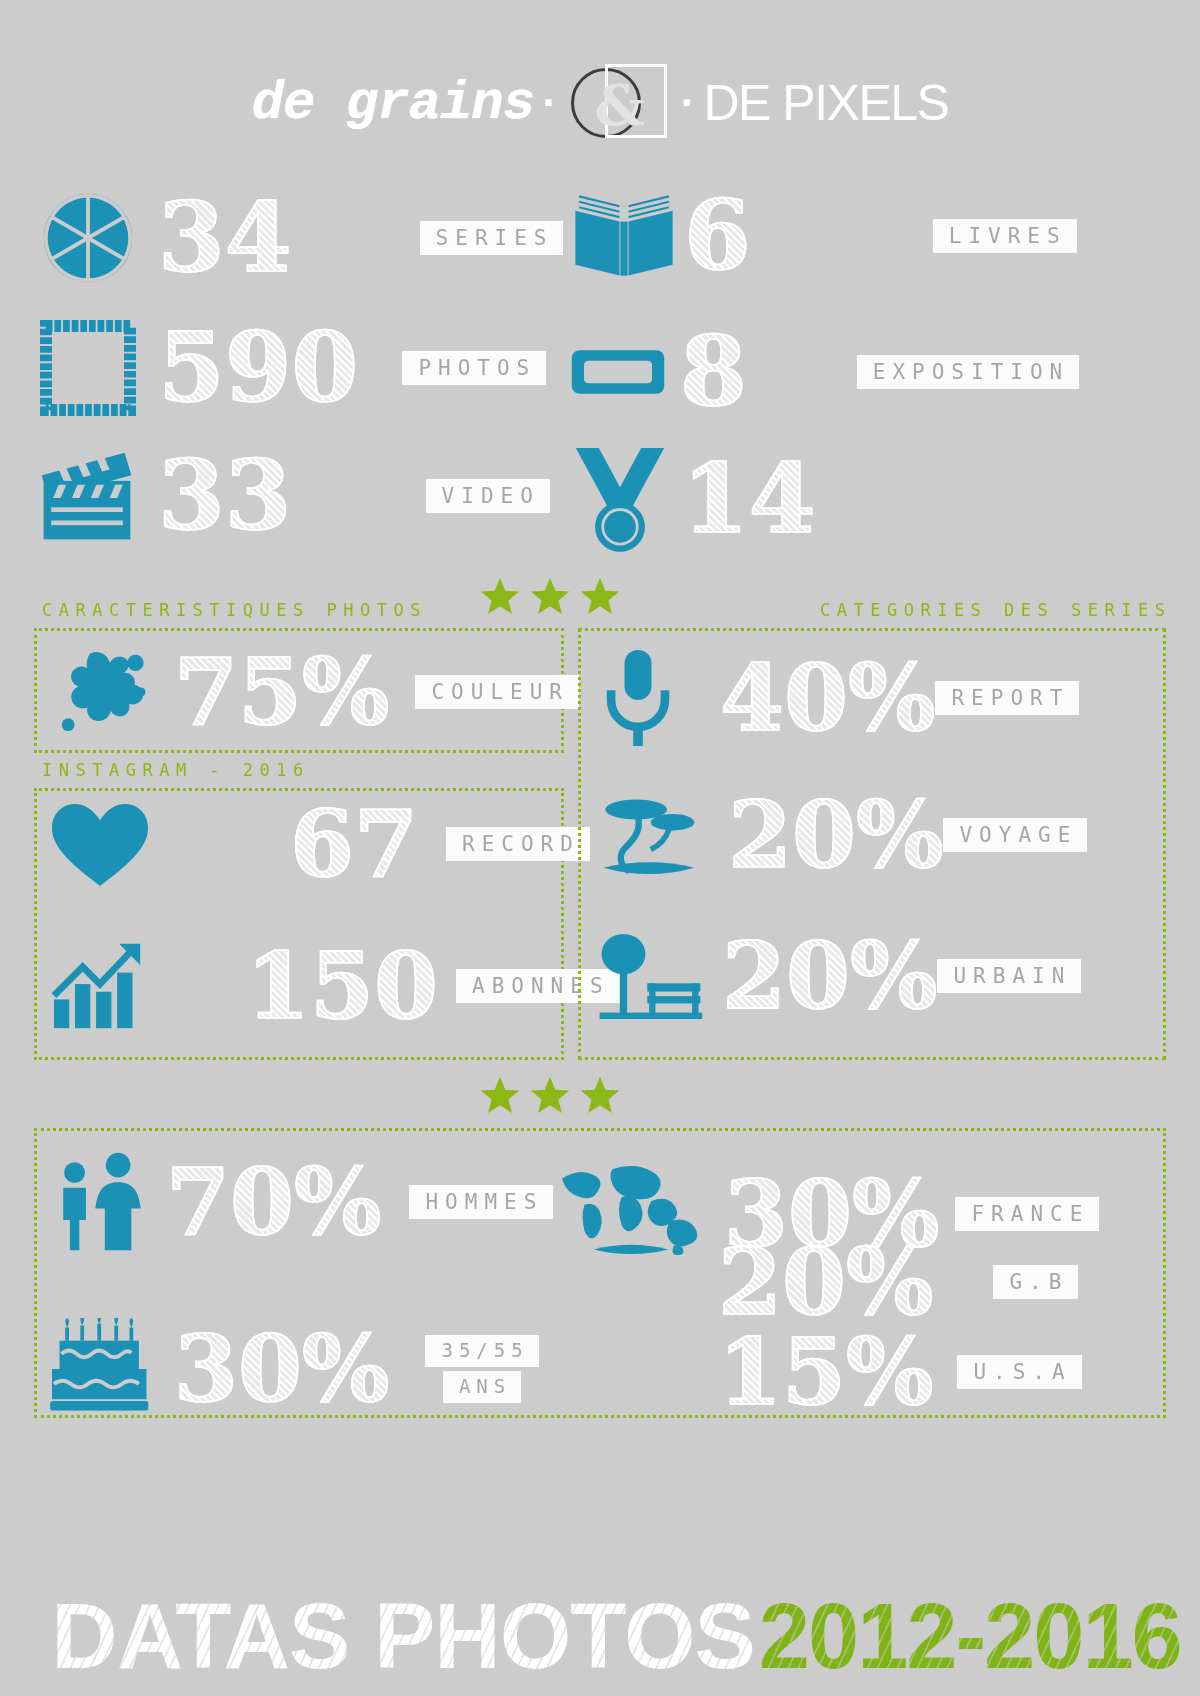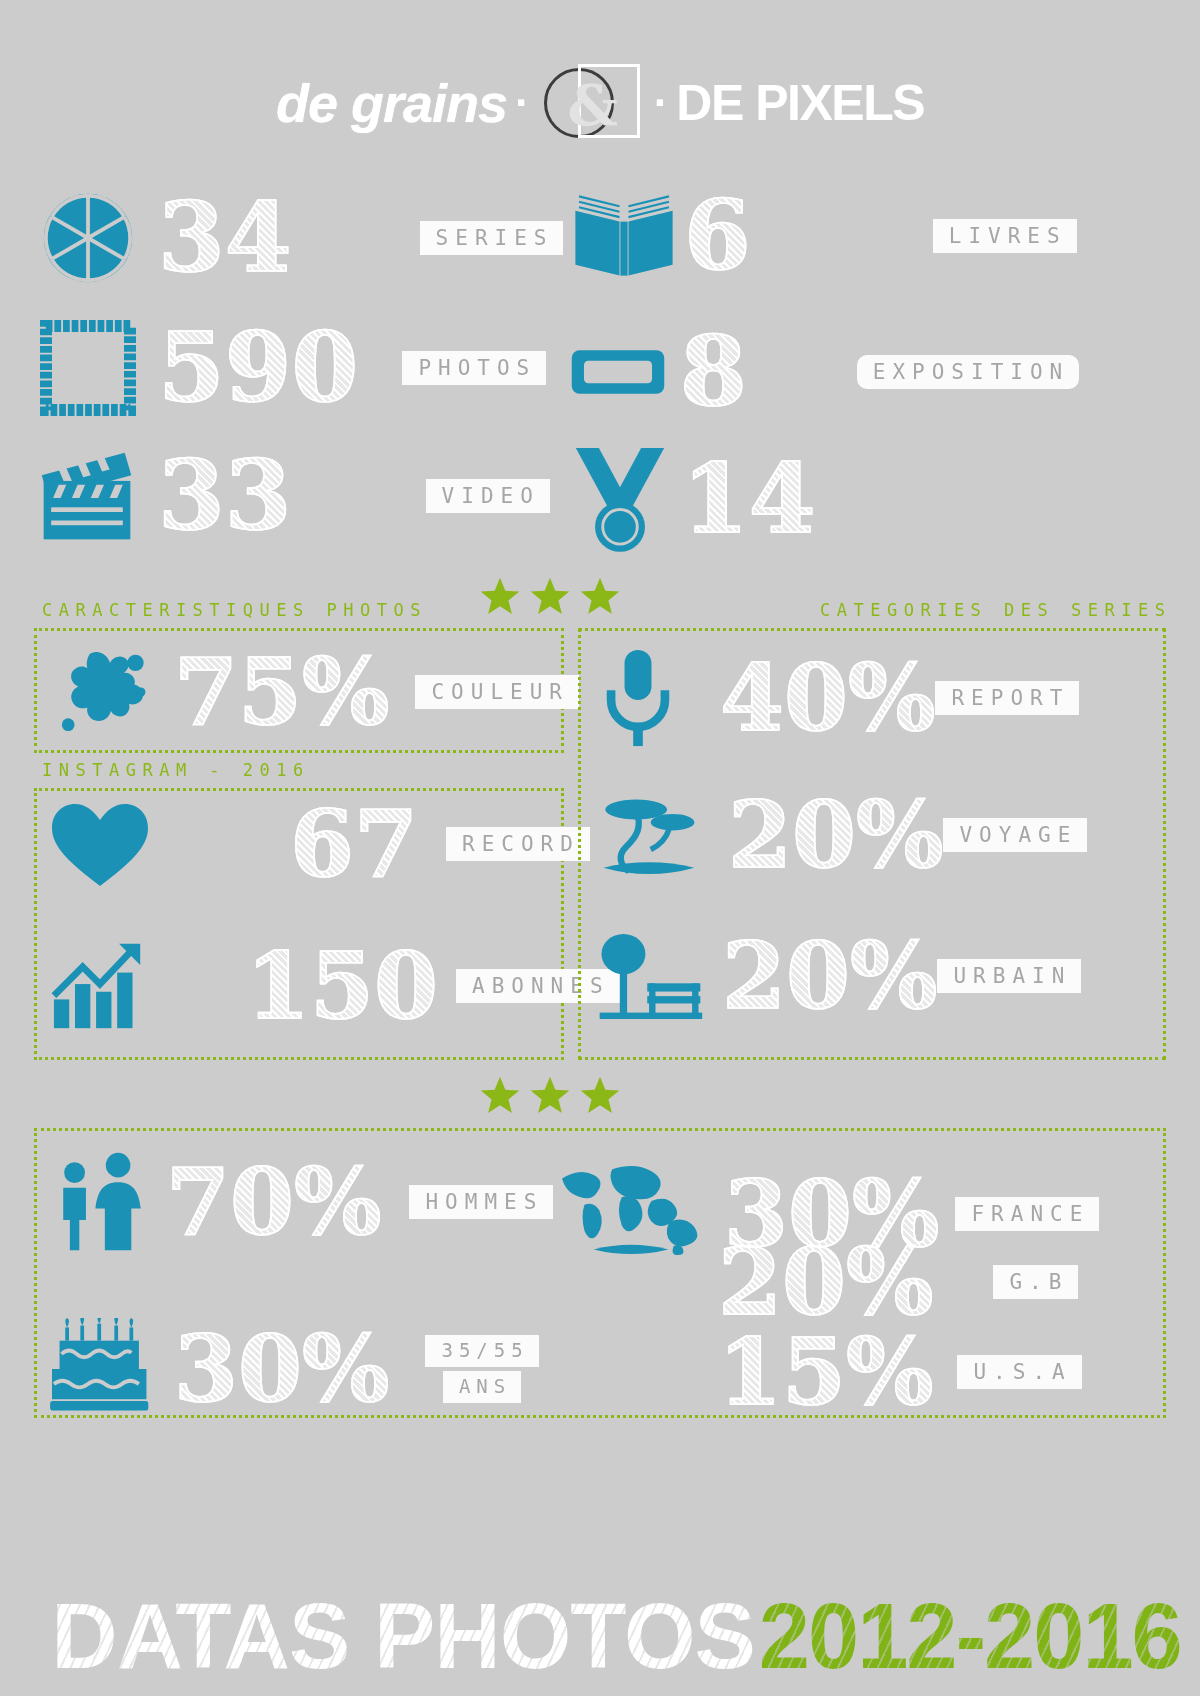--- a/index.html
+++ b/index.html
@@ -12,21 +12,21 @@
     position:relative;
   }
   .page{position:relative;width:1200px;height:1696px;}
 
   
   .logo{
     position:absolute;left:0;top:58px;width:1200px;height:90px;
     display:flex;align-items:center;justify-content:center;gap:6px;
   }
   .logo-script{
-    font-family:Liberation Sans, sans-serif;
+    font-family:Liberation Mono, monospace;
     font-style:italic;font-weight:700;
     font-size:54px;color:#ffffff;letter-spacing:-1px;
     text-shadow:0 0 1px #ffffff;
   }
   .logo-dot{color:#ffffff;font-size:44px;font-weight:900;line-height:1;margin:0 2px;}
   .logo-mark{
     position:relative;width:100px;height:78px;margin:0 4px;
     display:flex;align-items:center;justify-content:center;
   }
   .logo-mark .circ{
@@ -37,21 +37,21 @@
     position:absolute;left:36px;top:0px;width:62px;height:74px;
     border:3px solid #ffffff;box-sizing:border-box;background:transparent;
   }
   .logo-mark .amp{
     position:relative;z-index:5;font-family:"DejaVu Serif", serif;
     font-weight:700;font-size:56px;color:#e2e2e2;line-height:1;
     margin-left:2px;margin-top:4px;
   }
   .logo-bold{
     font-family:"Liberation Sans", sans-serif;
-    font-weight:700;font-size:50px;color:#ffffff;letter-spacing:-1.5px;
+    font-weight:400;font-size:50px;color:#ffffff;letter-spacing:-1.5px;
   }
 
   
   .num{
     font-family:"DejaVu Serif", serif;
     font-weight:700;
     color:#ffffff;
     line-height:.92;
     background-image:repeating-linear-gradient(
         45deg,
@@ -222,21 +222,21 @@
     <div class="row" style="left:570px;top:148px;">
       <span class="icon">
         <svg width="96" height="60" viewBox="0 0 110 66">
             <g class="blue">
           <rect x="2" y="8" width="106" height="50" rx="9"></rect>
           <rect x="16" y="20" width="78" height="26" rx="5" fill="#cccccc"></rect>
         </g>
           </svg>
       </span>
       <span class="num num-outline" data-txt="8" style="font-size:96px;margin-left:14px;">8</span>
-      <span class="chip" style="margin-left:110px;border-radius:10px;">EXPOSITION</span>
+      <span class="chip" style="margin-left:110px;">EXPOSITION</span>
     </div>
 
     <div class="row" style="left:38px;top:268px;">
       <span class="icon">
         <svg width="98" height="96" viewBox="0 0 104 100">
             <g class="blue">
           <path d="M4 28 L92 4 L99 28 L11 52 Z"></path>
           <g fill="#cccccc">
             <path d="M22 22 L30 20 L36 34 L28 36 Z"></path>
             <path d="M42 16 L50 14 L56 28 L48 30 Z"></path>

